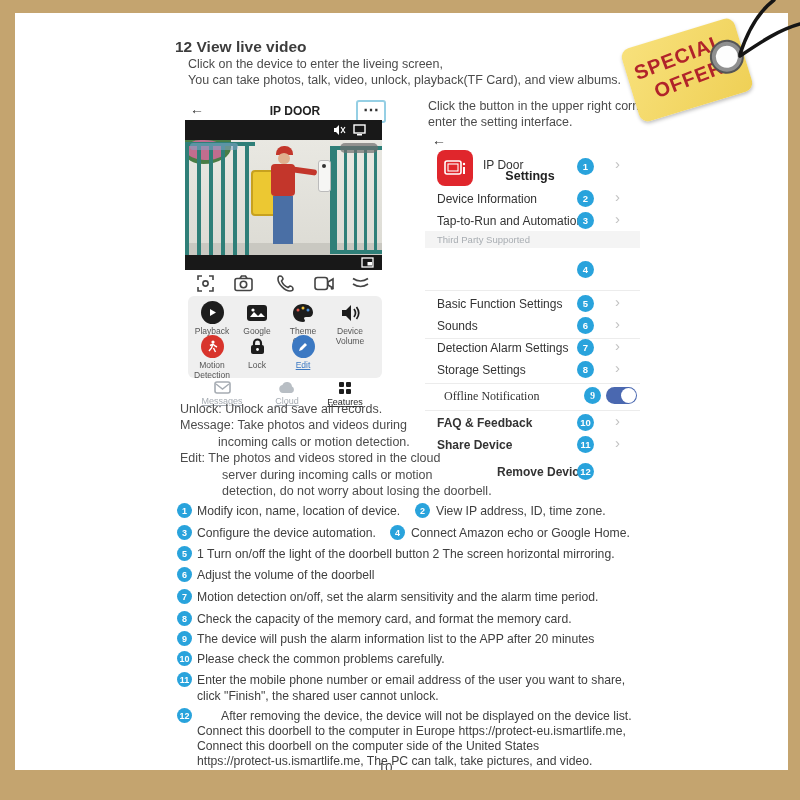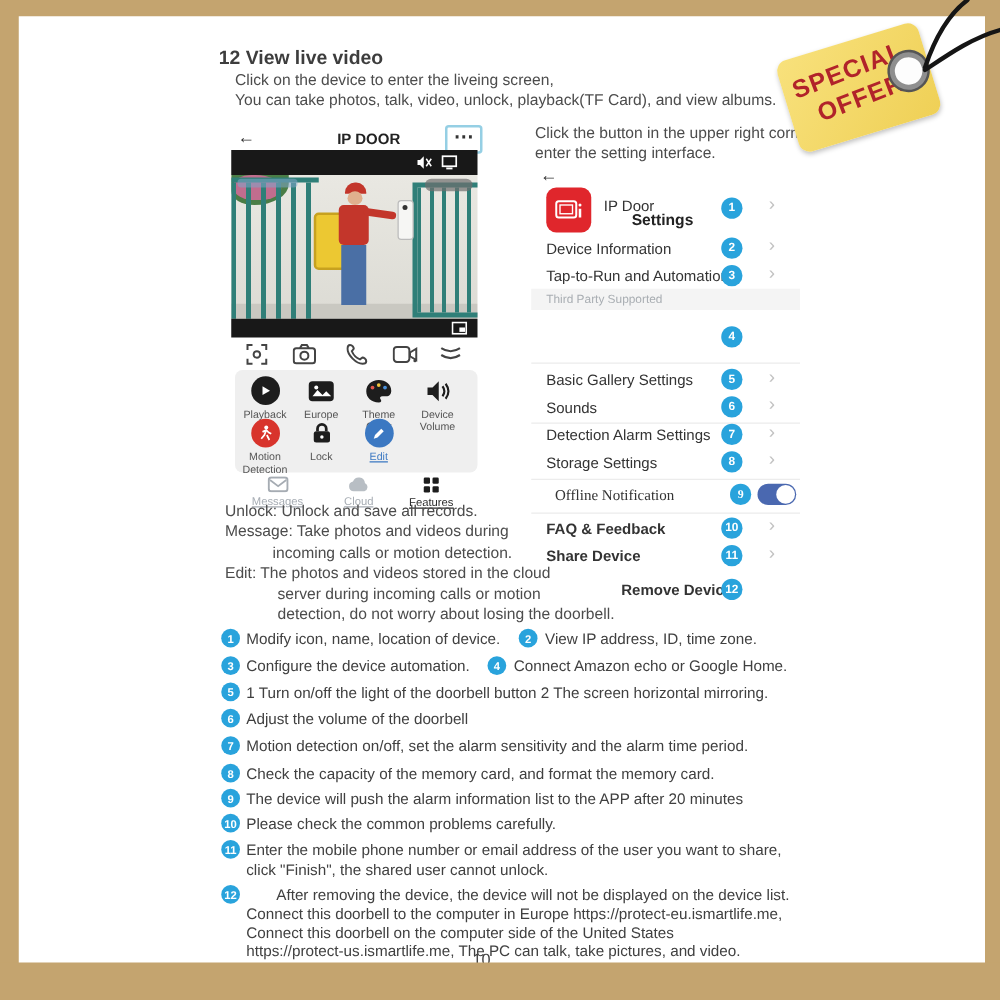--- a/index.html
+++ b/index.html
@@ -141,21 +141,21 @@
   <div class="lb">Playback</div>
 </div>
 <div class="abs feat" style="left:234px;top:301px;">
   <span class="ic">
     <svg width="22" height="18" viewBox="0 0 22 18">
         <rect x="1" y="1" width="20" height="16" rx="3" fill="#1d1d1d"></rect>
         <path d="M4 13l4-5 4 4 3-3 4 4H4z" fill="#fff"></path>
         <circle cx="7" cy="6" r="1.6" fill="#fff"></circle>
       </svg>
     </span>
-  <div class="lb">Europe</div>
+  <div class="lb">Google</div>
 </div>
 <div class="abs feat" style="left:280px;top:301px;">
   <span class="ic">
     <svg width="22" height="20" viewBox="0 0 22 20">
         <path d="M11 1C5 1 1 5 1 10s4 9 10 9c2 0 2.5-1.4 1.5-2.6-1-1.2-.4-2.4 1.5-2.4H17c2.5 0 4-2 4-4.5C21 4.5 16.5 1 11 1z" fill="#1d1d1d"></path>
         <circle cx="6" cy="7" r="1.5" fill="#e2574c"></circle>
         <circle cx="11" cy="5" r="1.5" fill="#f0c33c"></circle>
         <circle cx="16" cy="7" r="1.5" fill="#4a90d9"></circle>
       </svg>
     </span>
@@ -259,21 +259,21 @@
 <div class="abs" style="left:425px;top:231px;width:215px;height:17px;background:#f4f4f4;">
   <span class="abs" style="left:12px;top:3px;font-size:9.5px;color:#a8adb2;">Third Party Supported</span>
 </div>
 
 <div class="abs" style="left:425px;top:261px;width:215px;height:20px;">
   <span class="abs badge" style="left:152px;top:0;">4</span>
 </div>
 <div class="abs sep" style="left:425px;top:290px;width:215px;"></div>
 
 <div class="abs" style="left:425px;top:295px;width:215px;height:20px;">
-  <span class="abs srow-label" style="left:12px;top:2px;">Basic Gallery Settings</span>
+  <span class="abs srow-label" style="left:12px;top:2px;">Basic Function Settings</span>
   <span class="abs badge" style="left:152px;top:0;">5</span>
   <span class="abs chev" style="left:190px;top:0;">›</span>
 </div>
 <div class="abs" style="left:425px;top:317px;width:215px;height:20px;">
   <span class="abs srow-label" style="left:12px;top:2px;">Sounds</span>
   <span class="abs badge" style="left:152px;top:0;">6</span>
   <span class="abs chev" style="left:190px;top:0;">›</span>
 </div>
 <div class="abs sep" style="left:425px;top:338px;width:215px;"></div>
 <div class="abs" style="left:425px;top:339px;width:215px;height:20px;">

